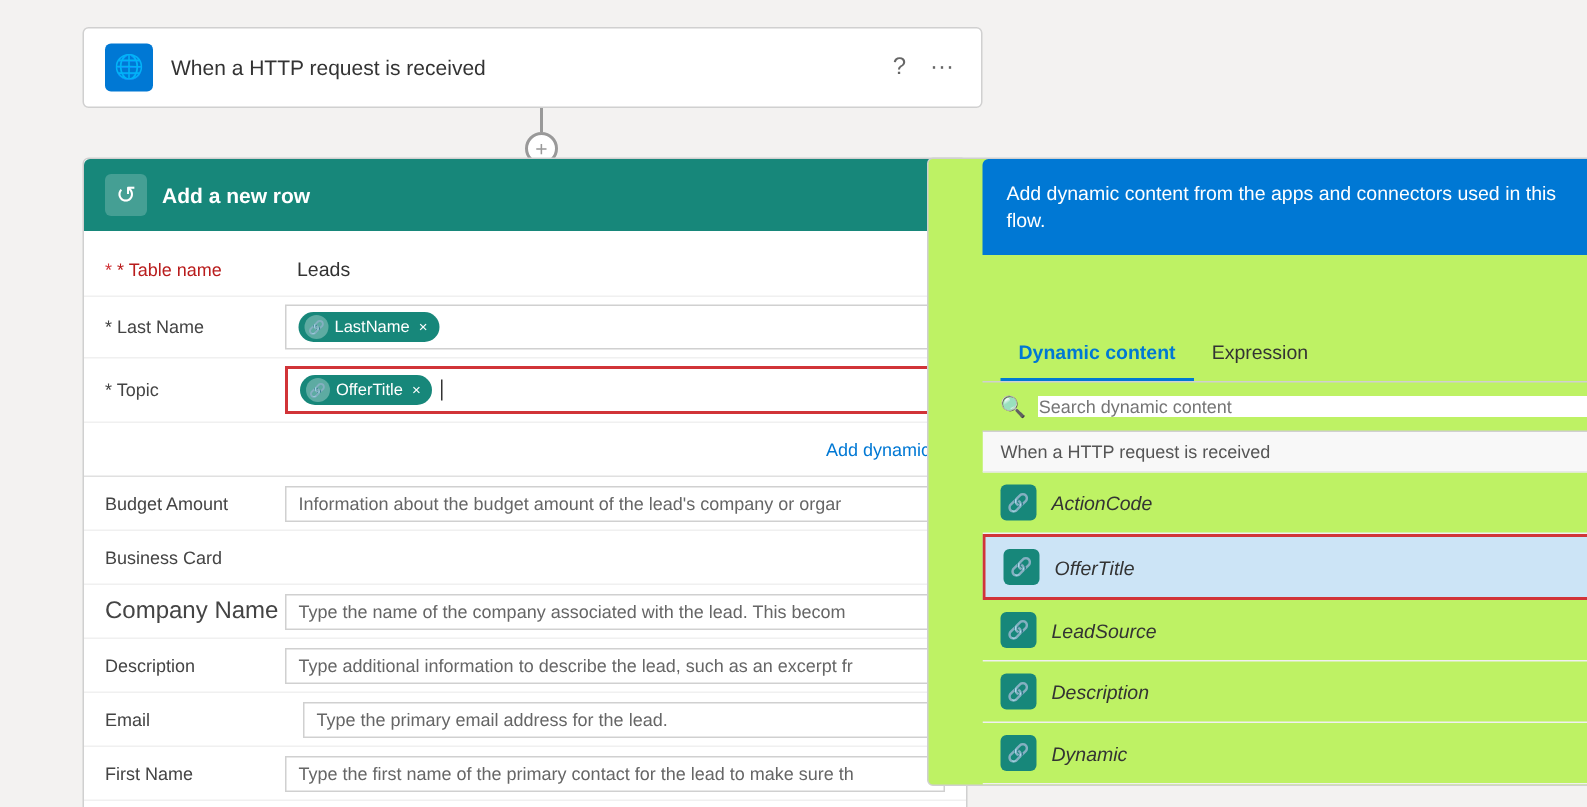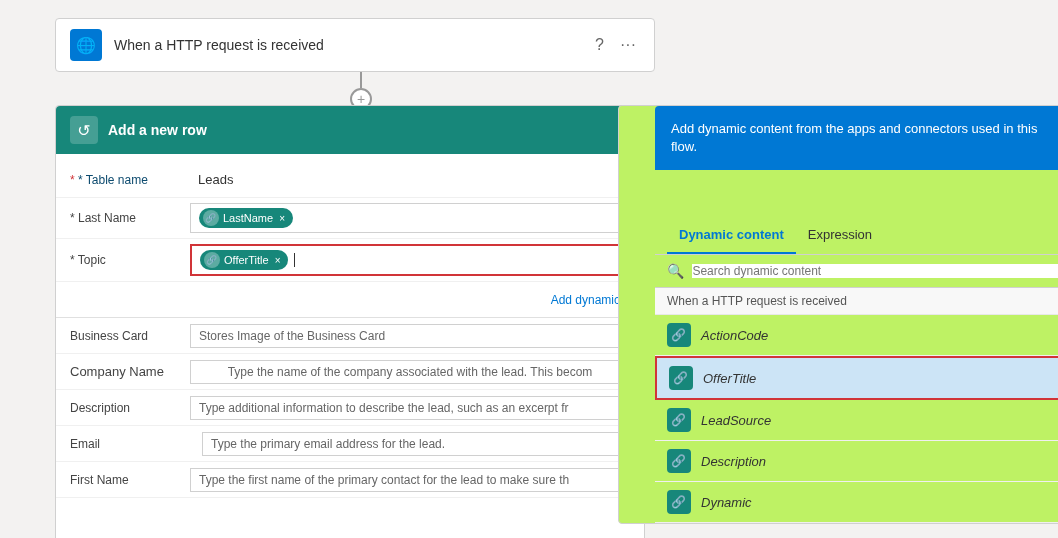--- a/index.html
+++ b/index.html
@@ -355,21 +355,21 @@
 </div>
 
 <div class="main-card">
   <div class="main-card-header">
     <div class="main-card-header-icon">↺</div>
     <div class="main-card-header-title">Add a new row</div>
   </div>
   <div class="form-body">
 
     <div class="form-row">
-      <div class="form-label required" style="font-size:12px;color:#0c4a6e;">* Table name</div>
+      <div class="form-label required" style="font-size:12px;color:#b91c1c;">* Table name</div>
       <div class="table-name-value">Leads</div>
     </div>
 
     <div class="form-row">
       <div class="form-label" style="font-size:12px;color:#444;">* Last Name</div>
       <div class="lastname-field">
         <span class="token-chip">
           <span class="token-chip-icon">🔗</span>
           <span>LastName</span>
           <span class="token-chip-x">×</span>
@@ -386,29 +386,32 @@
           <span class="token-chip-x">×</span>
         </span>
         <span class="cursor-blink"></span>
       </div>
     </div>
 
     <div class="form-row" style="justify-content: flex-end; border-bottom: 1px solid #e0e0e0;">
       <a class="add-dynamic-link">Add dynamic...</a>
     </div>
 
+    <div class="form-row">
+      <div class="form-label" style="font-size:12px;color:#444;">Budget Amount</div>
+      <div class="form-value" style="border:1px solid #d0d0d0; padding:4px 8px;">Information about the budget amount of the lead's company or orgar</div>
+    </div>
 
     <div class="form-row">
       <div class="form-label" style="font-size:12px;color:#444;">Business Card</div>
-      <div class="form-value" style="border:1px solid #d0d0d0; padding:4px 8px;">Stores Image of the Business Card</div>
-    </div>
-
-    <div class="form-row">
-      <div class="form-label" style="font-size:13px;color:#444;">Company Name</div>
-      <div class="form-value" style="border:1px solid #d0d0d0; padding:4px 8px;text-align:center;">Type the name of the company associated with the lead. This becom</div>
+    </div>
+
+    <div class="form-row">
+      <div class="form-label" style="font-size:16px;color:#444;">Company Name</div>
+      <div class="form-value" style="border:1px solid #d0d0d0; padding:4px 8px;">Type the name of the company associated with the lead. This becom</div>
     </div>
 
     <div class="form-row">
       <div class="form-label" style="font-size:12px;color:#444;">Description</div>
       <div class="form-value" style="border:1px solid #d0d0d0; padding:4px 8px;">Type additional information to describe the lead, such as an excerpt fr</div>
     </div>
 
     <div class="form-row">
       <div class="form-label" style="font-size:12px;color:#444;">Email</div>
       <div class="form-value" style="border:1px solid #d0d0d0; padding:4px 8px;margin-left:12px;">Type the primary email address for the lead.</div>

